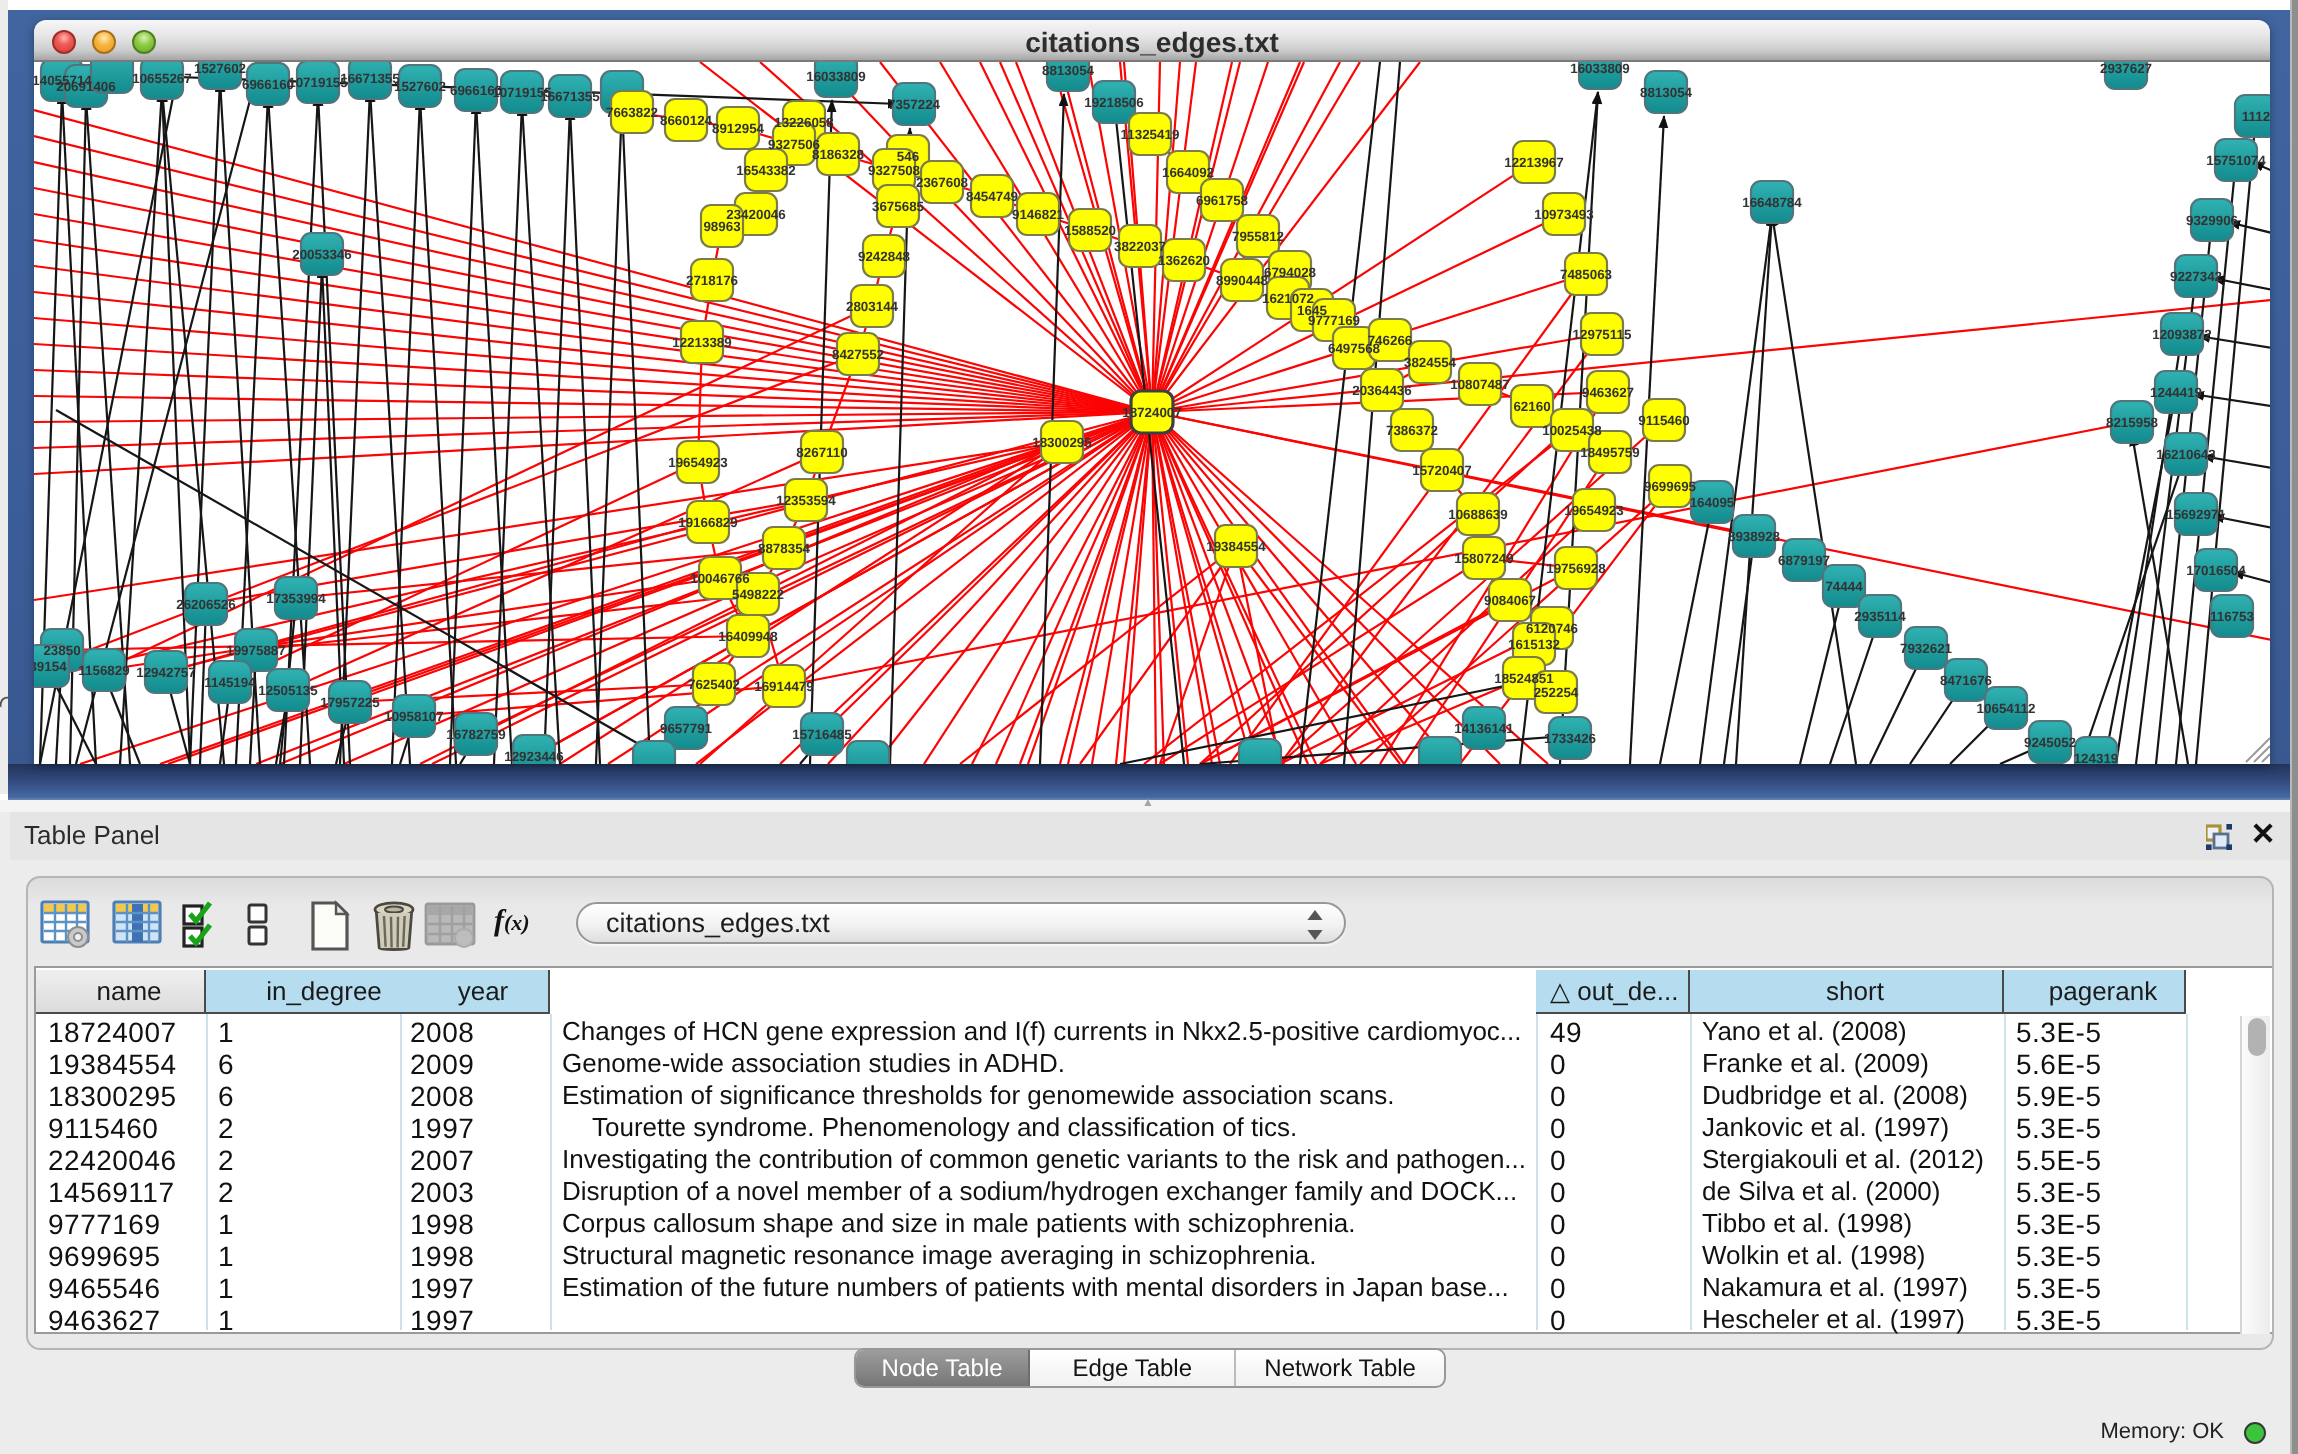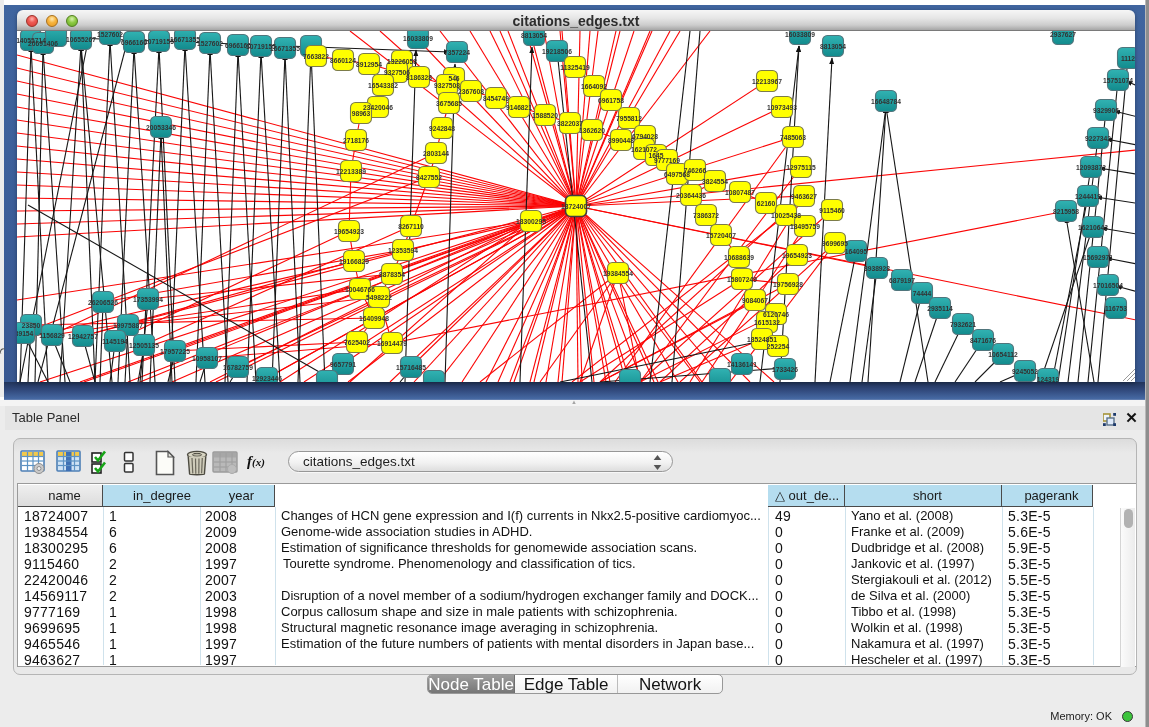--- a/index.html
+++ b/index.html
@@ -58,21 +58,21 @@
 .trow{position:absolute;left:0;width:1117px;height:16px}
 .trow span{position:absolute;top:0;line-height:16px;color:#111;white-space:nowrap}
 .trow .n{font-size:14px;letter-spacing:.25px}
 .trow .s{font-size:13px}
 #sbar{position:absolute;left:1102px;top:24px;width:15px;height:159px;background:linear-gradient(90deg,#fbfbfb,#ececec);
   border-left:1px solid #d5d5d5}
 #sbar .th{position:absolute;left:3px;top:1px;width:9px;height:19px;border-radius:4.5px;background:#b2b2b2}
 
 #tabs{position:absolute;left:427px;top:274px;width:296px;height:20px;border:1px solid #989898;border-radius:5px;
   background:linear-gradient(180deg,#ffffff,#f1f1f1);overflow:hidden;display:flex}
-#tabs .tab{font-size:17px;color:#141414;text-align:center;line-height:19px;border-right:1px solid #bcbcbc}
+#tabs .tab{font-size:12px;color:#141414;text-align:center;line-height:19px;border-right:1px solid #bcbcbc}
 #tabs .sel{background:linear-gradient(180deg,#9d9d9d,#767676);color:#fff;border-right:1px solid #6e6e6e}
 #status{position:absolute;right:37px;top:310px;font-size:11px;color:#222}
 #gdot{position:absolute;right:16px;top:311px;width:11px;height:11px;border-radius:50%;
   background:#3cc43c;border:1px solid #383838}
 </style></head>
 <body>
 <div id="app">
   <div id="netbg"></div>
   <div id="winshadow"></div>
   <div id="win">
@@ -759,29 +759,30 @@
           <span class="n" style="left:187px">2008</span>
           <span class="s" style="left:263px;max-width:484px;overflow:hidden">Estimation of significance thresholds for genomewide association scans.</span>
           <span class="n" style="left:757px">0</span>
           <span class="s" style="left:833px">Dudbridge et al. (2008)</span>
           <span class="n" style="left:990px">5.9E-5</span>
         </div>
 <div class="trow" style="top:72px">
           <span class="n" style="left:6px">9115460</span>
           <span class="n" style="left:91px">2</span>
           <span class="n" style="left:187px">1997</span>
-          <span class="s" style="left:265px;max-width:484px;overflow:hidden">Tourette syndrome. Phenomenology and classification of tics.</span>
+          <span class="s" style="left:278px;max-width:484px;overflow:hidden">Tourette syndrome. Phenomenology and classification of tics.</span>
           <span class="n" style="left:757px">0</span>
           <span class="s" style="left:833px">Jankovic et al. (1997)</span>
           <span class="n" style="left:990px">5.3E-5</span>
         </div>
 <div class="trow" style="top:88px">
           <span class="n" style="left:6px">22420046</span>
           <span class="n" style="left:91px">2</span>
           <span class="n" style="left:187px">2007</span>
+          <span class="s" style="left:263px;max-width:484px;overflow:hidden">Investigating the contribution of common genetic variants to the risk and pathogen...</span>
           <span class="n" style="left:757px">0</span>
           <span class="s" style="left:833px">Stergiakouli et al. (2012)</span>
           <span class="n" style="left:990px">5.5E-5</span>
         </div>
 <div class="trow" style="top:104px">
           <span class="n" style="left:6px">14569117</span>
           <span class="n" style="left:91px">2</span>
           <span class="n" style="left:187px">2003</span>
           <span class="s" style="left:263px;max-width:484px;overflow:hidden">Disruption of a novel member of a sodium/hydrogen exchanger family and DOCK...</span>
           <span class="n" style="left:757px">0</span>

